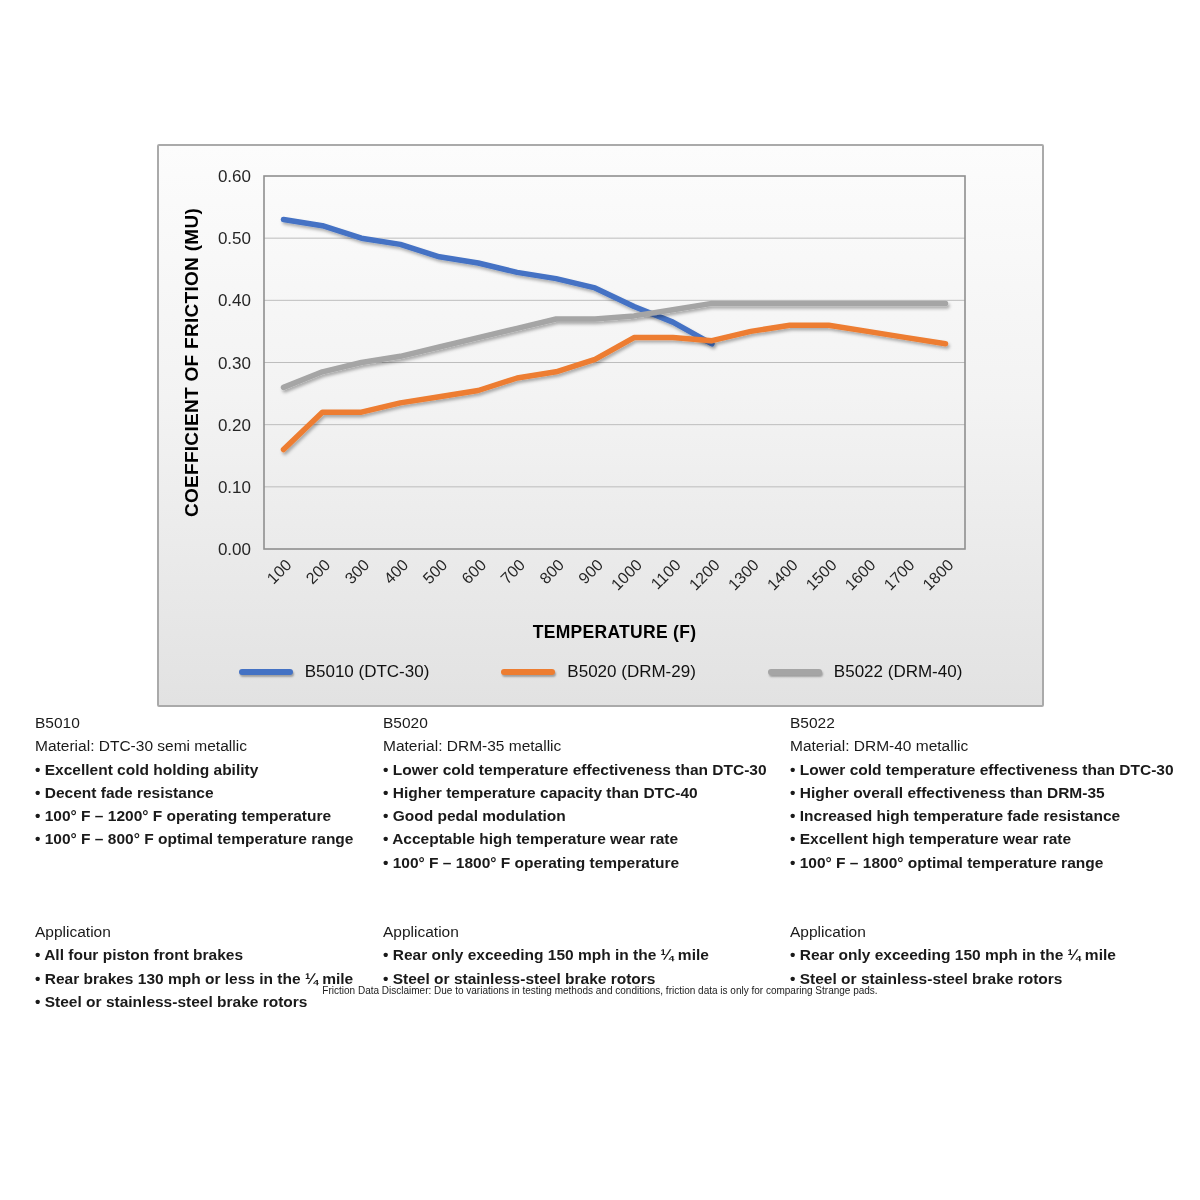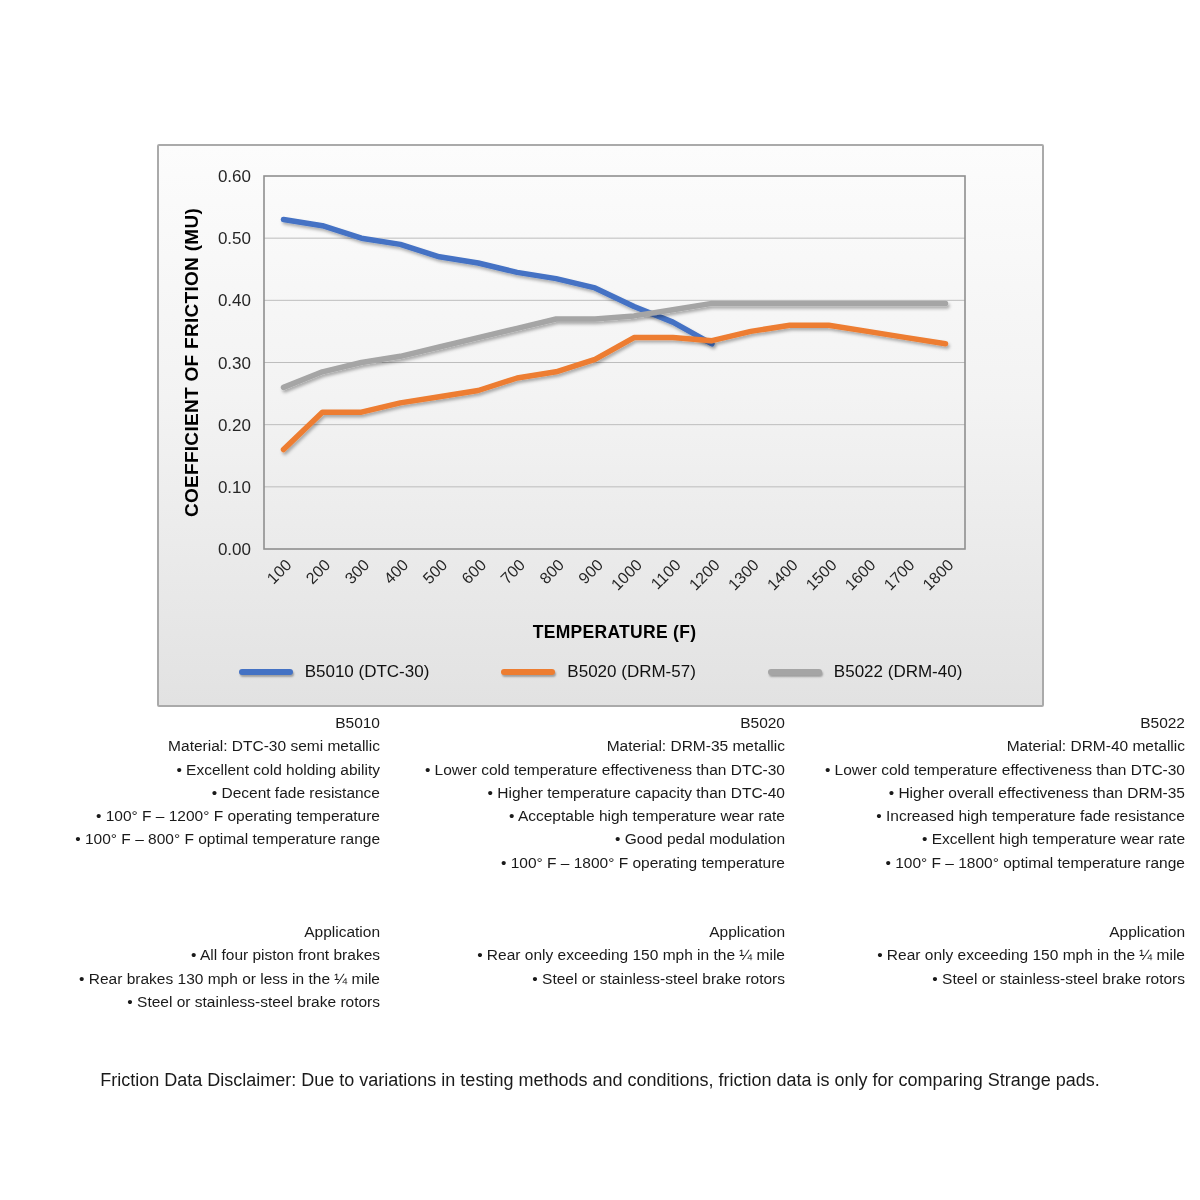--- a/index.html
+++ b/index.html
@@ -16,25 +16,25 @@
   #chart-svg .axis-title{font-size:19px;font-weight:bold;fill:#000;letter-spacing:.3px;}
   #chart-svg .axis-title.x{font-size:17.5px;}
   
   #legend{position:absolute;left:0;right:0;top:516px;display:flex;justify-content:center;
           gap:72px;align-items:flex-start;}
   .legend-item{display:flex;align-items:center;gap:12px;}
   .legend-swatch{display:inline-block;width:54px;height:6px;border-radius:3px;
                  box-shadow:1px 2px 2px rgba(0,0,0,.3);}
   .legend-label{font-size:17px;color:#111;}
   
-  .col{position:absolute;top:711px;font-size:15.5px;line-height:23.3px;color:#1a1a1a;text-align:right;}
+  .col{position:absolute;top:711px;font-size:15.5px;line-height:23.3px;color:#1a1a1a;}
   .col .spec{height:209px;}
-  .bullet{white-space:nowrap;}
-  #disclaimer{position:absolute;left:0;right:0;top:1070px;text-align:center;
-              font-size:18px;color:#1a1a1a;}
+  .bullet{white-space:nowrap;font-weight:bold;}
+  #disclaimer{position:absolute;left:0;right:0;top:985px;text-align:center;
+              font-size:10px;color:#1a1a1a;}
 </style>
 </head>
 <body>
 
 <div id="canvas">
 
   <div id="chart-frame">
     <svg id="chart-svg" width="883" height="559" viewBox="0 0 883 559">
         <defs>
           <filter id="lsh" x="-30%" y="-30%" width="160%" height="160%">
@@ -78,21 +78,21 @@
         <text class="axis-title" x="39" y="216.5" text-anchor="middle" transform="rotate(-90 39 216.5)">COEFFICIENT OF FRICTION (MU)</text>
         <text class="axis-title x" x="455.5" y="492" text-anchor="middle">TEMPERATURE (F)</text>
       </svg>
     <div id="legend">
         <div class="legend-item">
           <span class="legend-swatch" style="background: rgb(68, 114, 196);"></span>
           <span class="legend-label">B5010 (DTC-30)</span>
         </div>
         <div class="legend-item">
           <span class="legend-swatch" style="background: rgb(237, 125, 49);"></span>
-          <span class="legend-label">B5020 (DRM-57)</span>
+          <span class="legend-label">B5020 (DRM-29)</span>
         </div>
         <div class="legend-item">
           <span class="legend-swatch" style="background: rgb(165, 165, 165);"></span>
           <span class="legend-label">B5022 (DRM-40)</span>
         </div>
       </div>
   </div>
 
   <div class="col" style="left:35px;width:345px;">
     <div class="spec">
@@ -115,22 +115,22 @@
     </div>
   </div>
 
   <div class="col" style="left:383px;width:402px;">
     <div class="spec">
       <div>B5020</div>
       <div>Material: DRM-35 metallic</div>
       <div>
           <div class="bullet">• Lower cold temperature effectiveness than DTC-30</div>
           <div class="bullet">• Higher temperature capacity than DTC-40</div>
+          <div class="bullet">• Good pedal modulation</div>
           <div class="bullet">• Acceptable high temperature wear rate</div>
-          <div class="bullet">• Good pedal modulation</div>
           <div class="bullet">• 100° F – 1800° F operating temperature</div>
         </div>
     </div>
     <div class="app">
       <div>Application</div>
       <div>
           <div class="bullet">• Rear only exceeding 150 mph in the ¼ mile</div>
           <div class="bullet">• Steel or stainless-steel brake rotors</div>
         </div>
     </div>

